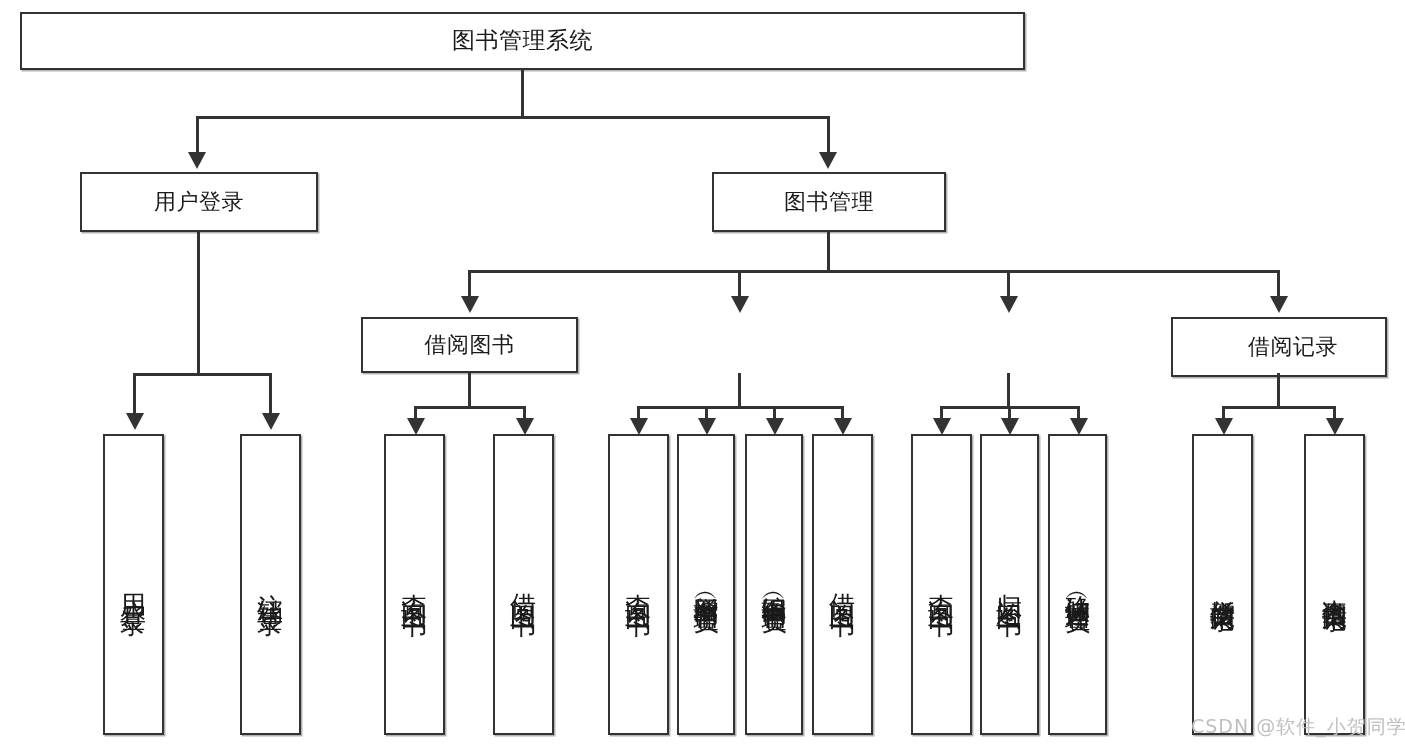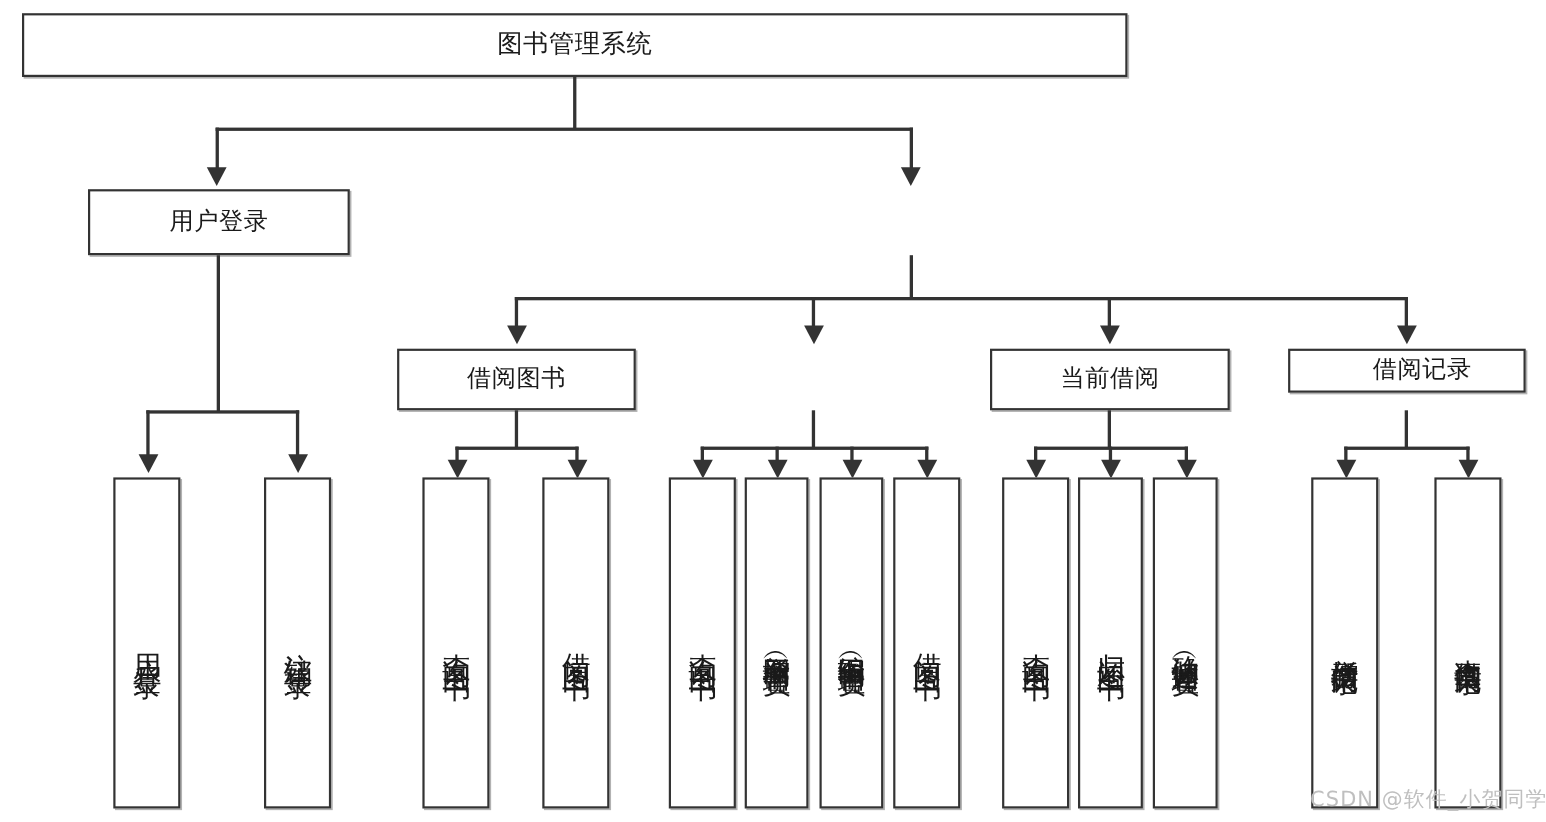--- a/index.html
+++ b/index.html
@@ -103,20 +103,23 @@
   <div class="edge vline" style="left:196px; top:116px; width:3px; height:38px;"></div>
   <div class="arrow" style="left:188px; top:152px;"></div>
 
   <div class="edge vline" style="left:827px; top:116px; width:3px; height:38px;"></div>
   <div class="arrow" style="left:819px; top:152px;"></div>
 
   <div class="node horiz" style="left:80px; top:172px; width:238px; height:60px;">
     <span class="node-label">用户登录</span>
   </div>
 
+  <div class="node horiz" style="left:712px; top:172px; width:234px; height:60px;">
+    <span class="node-label">图书管理</span>
+  </div>
 
   <div class="edge vline" style="left:197px; top:232px; width:3px; height:143px;"></div>
   <div class="edge hline" style="left:133px; top:373px; width:139px; height:3px;"></div>
   <div class="edge vline" style="left:133px; top:373px; width:3px; height:42px;"></div>
   <div class="arrow" style="left:126px; top:413px;"></div>
   <div class="edge vline" style="left:269px; top:373px; width:3px; height:42px;"></div>
   <div class="arrow" style="left:262px; top:413px;"></div>
 
   <div class="edge vline" style="left:827px; top:232px; width:3px; height:40px;"></div>
   <div class="edge hline" style="left:468px; top:270px; width:812px; height:3px;"></div>
@@ -129,24 +132,21 @@
 
   <div class="edge vline" style="left:1007px; top:270px; width:3px; height:28px;"></div>
   <div class="arrow" style="left:1000px; top:296px;"></div>
 
   <div class="edge vline" style="left:1277px; top:270px; width:3px; height:28px;"></div>
   <div class="arrow" style="left:1270px; top:296px;"></div>
 
   <div class="node horiz" style="left:361px; top:317px; width:217px; height:56px;">
     <span class="node-label">借阅图书</span>
   </div>
-  <div class="node horiz" style="left:900px; top:317px; width:218px; height:56px;">
-    <span class="node-label">当前借阅</span>
-  </div>
-  <div class="node horiz" style="left:1171px; top:317px; width:216px; height:40px;padding-left:28px;">
+  <div class="node horiz" style="left:1171px; top:317px; width:216px; height:60px;padding-left:28px;">
     <span class="node-label">借阅记录</span>
   </div>
 
   <div class="edge vline" style="left:468px; top:373px; width:3px; height:35px;"></div>
   <div class="edge hline" style="left:414px; top:406px; width:112px; height:3px;"></div>
   <div class="edge vline" style="left:414px; top:406px; width:3px; height:16px;"></div>
   <div class="arrow" style="left:407px; top:418px;"></div>
   <div class="edge vline" style="left:523px; top:406px; width:3px; height:16px;"></div>
   <div class="arrow" style="left:516px; top:418px;"></div>
 

